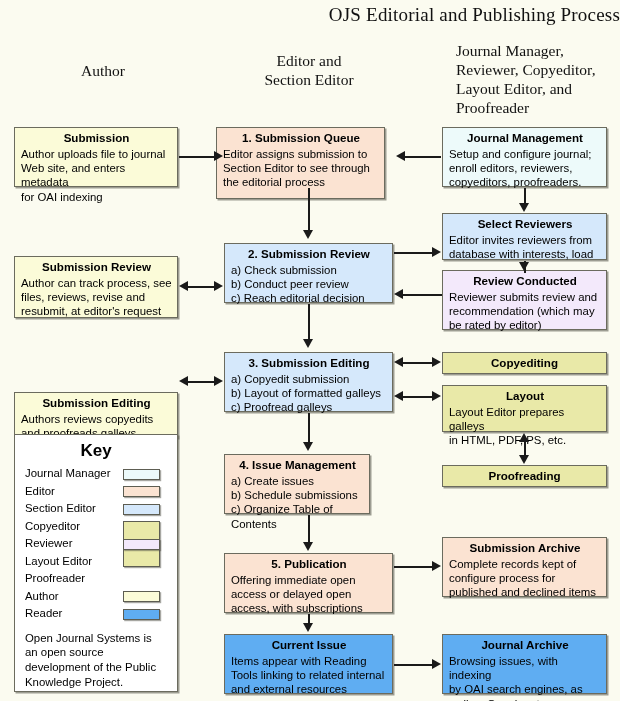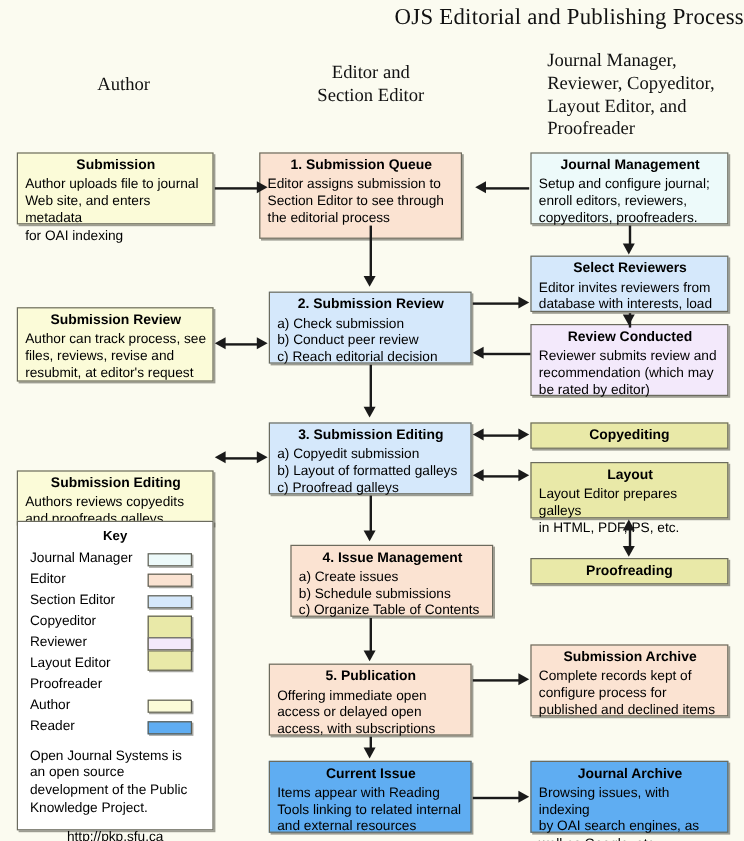--- a/index.html
+++ b/index.html
@@ -57,21 +57,21 @@
 
   
   .key{
     position:absolute;left:14px;top:434px;width:164px;height:258px;
     box-sizing:border-box;
     background:#ffffff;
     border:1px solid #6b6b5e;
     box-shadow:1.5px 1.5px 0 rgba(80,80,70,.55);
     font-size:11.4px;color:#000;
   }
-  .key .ktitle{text-align:center;font-weight:bold;font-size:11px;margin:6px 0 4px 0;}
+  .key .ktitle{text-align:center;font-weight:bold;font-size:17px;margin:6px 0 4px 0;}
   .krow{position:relative;height:17.5px;padding-left:10px;}
   .krow span{display:block;line-height:17.5px;}
   .swatch{
     position:absolute;box-sizing:border-box;
     border:1px solid #5d5d52;
     box-shadow:1.2px 1.2px 0 rgba(80,80,70,.5);
     left:108px;width:37px;
   }
   .sw1{top:3.5px;height:11px;}
   .swtall{top:3.5px;height:46px;}
@@ -171,21 +171,21 @@
   <div class="box c-prod" style="left:442px;top:385px;width:165px;height:47px;">
     <span class="bt">Layout</span>
     <span class="bl">Layout Editor prepares galleys
 in HTML, PDF, PS, etc.</span>
   </div>
 
   <div class="box c-prod onlytitle" style="left:442px;top:465px;width:165px;height:22px;">
     <span class="bt">Proofreading</span>
   </div>
 
-  <div class="box c-editor" style="left:242px;top:454px;width:169px;height:60px;">
+  <div class="box c-editor" style="left:224px;top:454px;width:146px;height:60px;">
     <span class="bt">4. Issue Management</span>
     <span class="bl">a) Create issues
 b) Schedule submissions
 c) Organize Table of Contents</span>
   </div>
 
   <div class="box c-editor" style="left:224px;top:553px;width:169px;height:60px;">
     <span class="bt">5. Publication</span>
     <span class="bl">Offering immediate open
 access or delayed open

